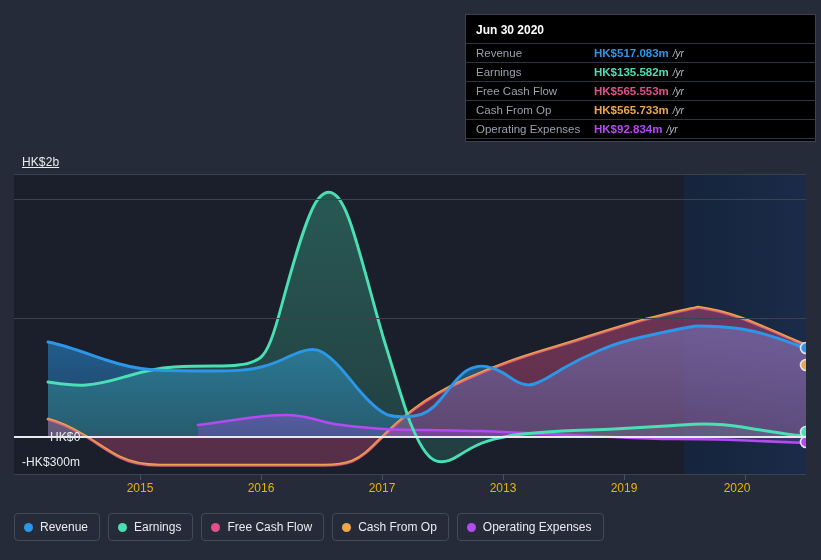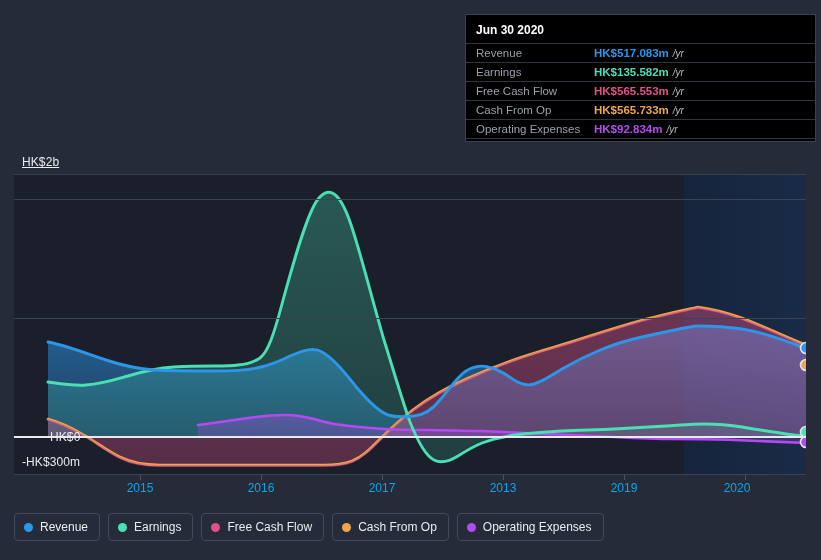--- a/index.html
+++ b/index.html
@@ -64,21 +64,21 @@
   .y-label {
     position: absolute;
     color: #e9ebef;
     font-size: 12px;
     letter-spacing: .1px;
     white-space: nowrap;
   }
   .x-label {
     position: absolute;
     top: 481px;
-    color: #0ea5e9;
+    color: #eab308;
     font-size: 12px;
     transform: translateX(-50%);
     white-space: nowrap;
   }
   .x-tick {
     position: absolute;
     top: 475px;
     width: 1px;
     height: 5px;
     background: #4a5160;

